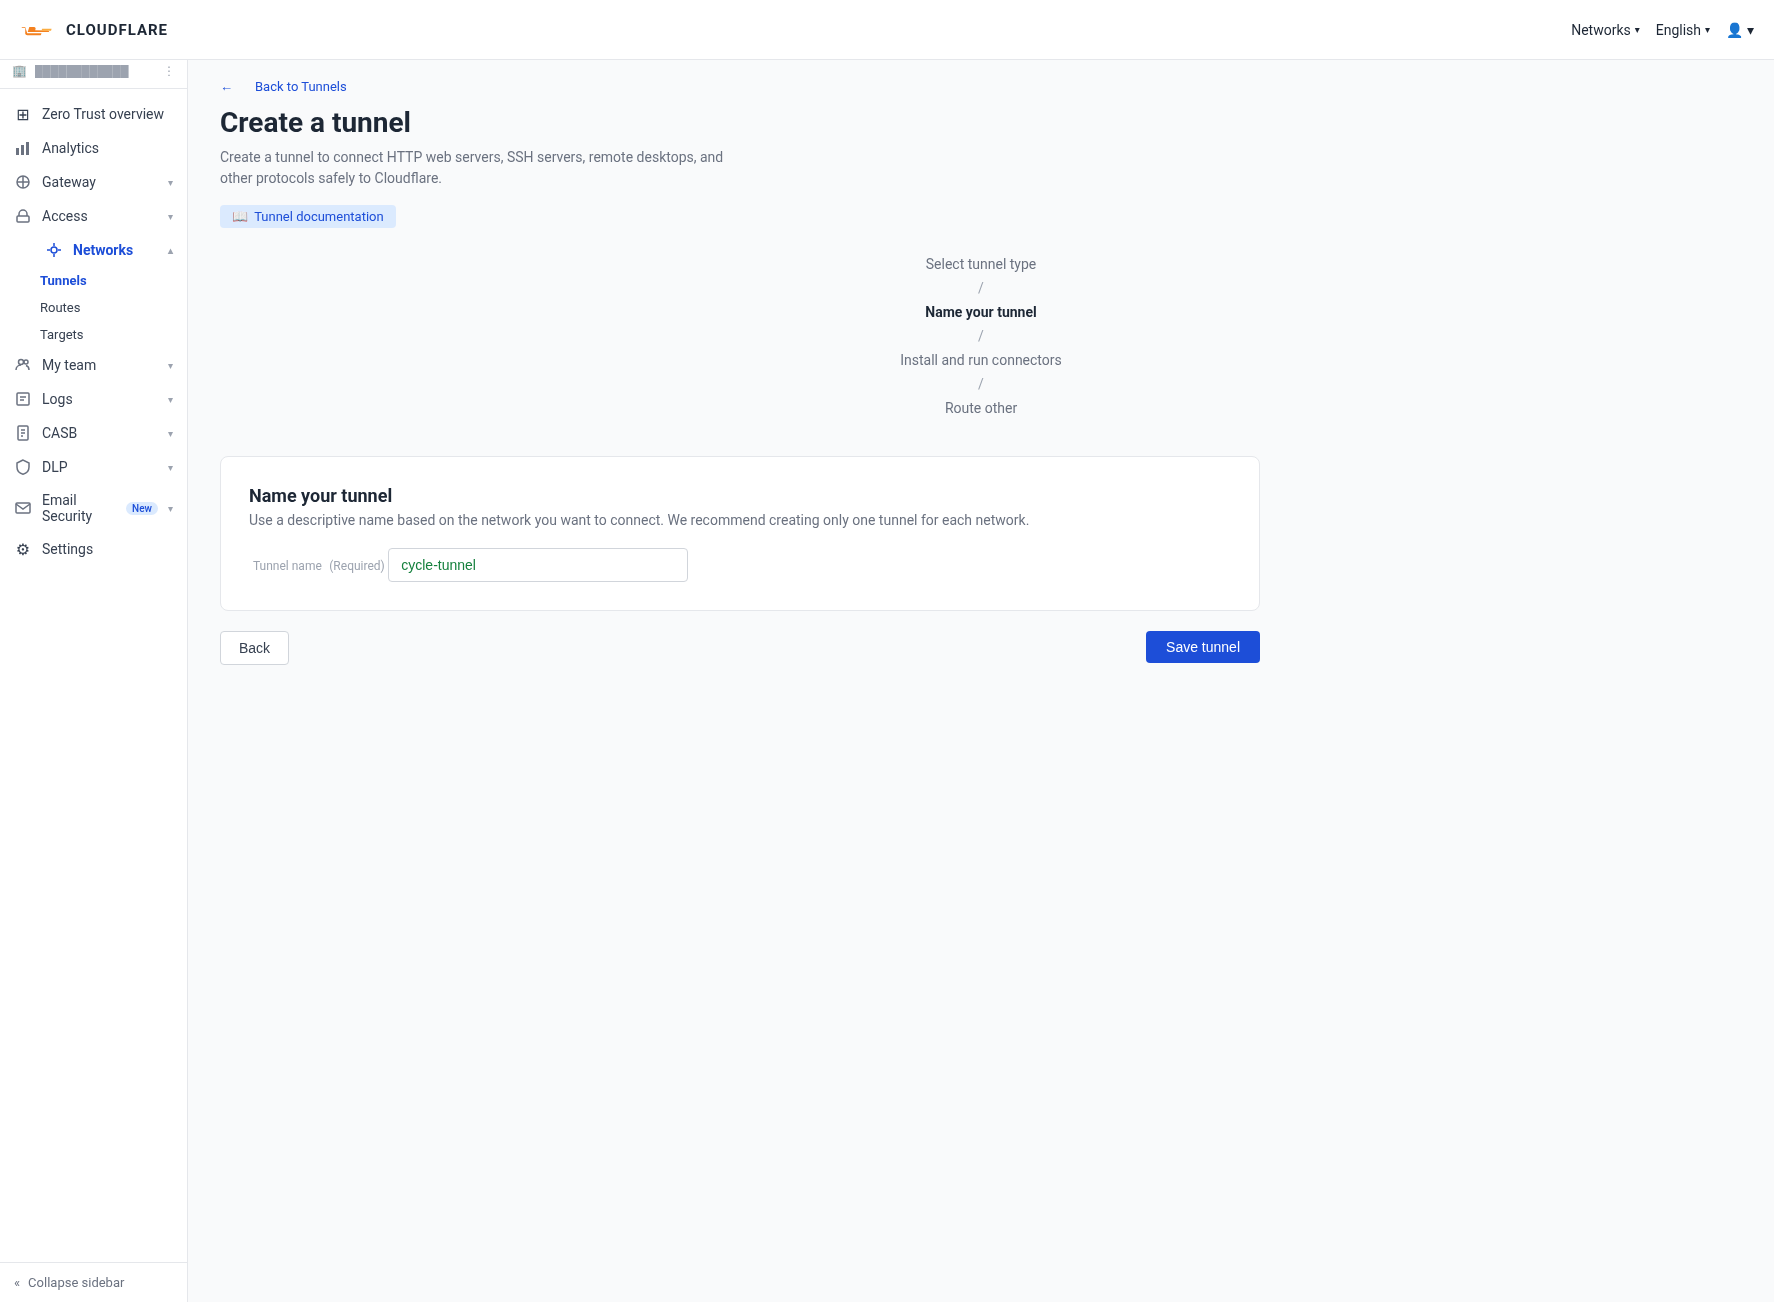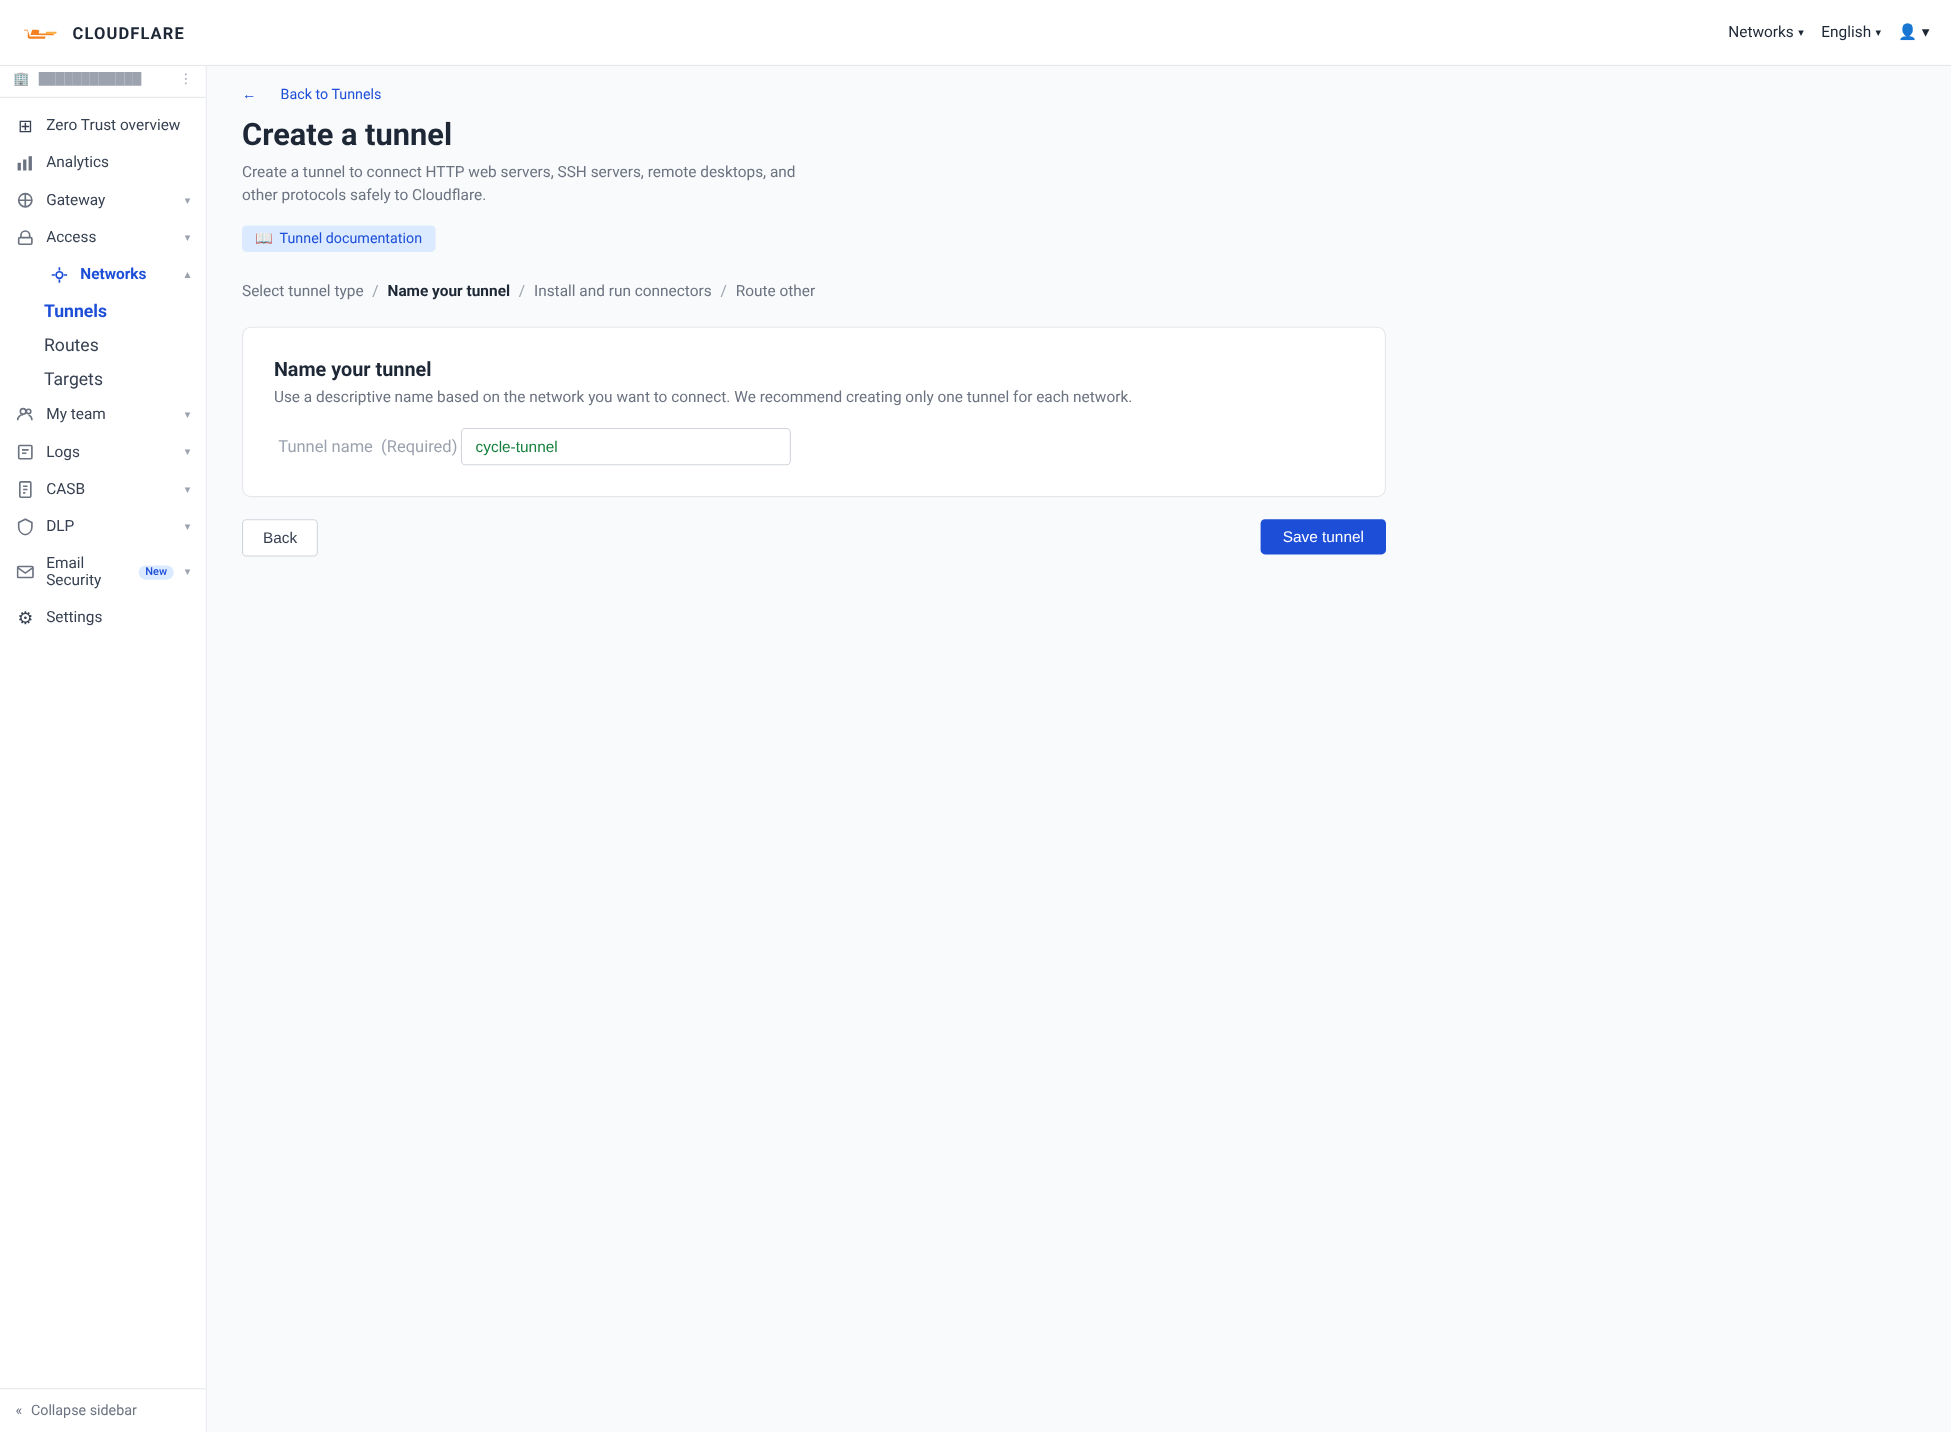--- a/index.html
+++ b/index.html
@@ -39,21 +39,21 @@
       font-size: 14px; position: relative;
     }
     .nav-item.active { color: #1d4ed8; font-weight: 700; padding-left: 45px; }
     .nav-item .nav-icon { width: 18px; height: 18px; display: flex; align-items: center; justify-content: center; font-size: 16px; color: inherit; flex-shrink: 0; }
     .nav-item .nav-label { flex: 1; }
     .nav-item .nav-arrow { font-size: 10px; color: #9ca3af; }
     .nav-badge { background: #dbeafe; color: #1d4ed8; font-size: 10px; padding: 1px 6px; border-radius: 10px; font-weight: 500; }
     .sub-items { padding-left: 40px; }
     .sub-item {
       display: flex; align-items: center; padding: 6px 14px 6px 0;
-      cursor: pointer; color: #374151; font-size: 16px;
+      cursor: pointer; color: #374151; font-size: 13px;
     }
     .sub-item.active { color: #1d4ed8; font-weight: 700; }
     .sidebar-footer {
       border-top: 1px solid #e5e7eb; padding: 12px 14px; cursor: pointer;
       display: flex; align-items: center; gap: 8px; color: #6b7280; font-size: 13px;
     }
 
     
     .main-content { flex: 1; overflow-y: auto; padding: 24px 32px; background: #f9fafb; }
 
@@ -63,35 +63,35 @@
     .page-desc { font-size: 14px; color: #6b7280; max-width: 520px; line-height: 1.5; margin-bottom: 16px; }
 
     .doc-link {
       display: inline-flex; align-items: center; gap: 6px;
       background: #dbeafe; color: #1d4ed8; font-size: 13px;
       padding: 4px 12px; border-radius: 4px; text-decoration: none;
       margin-bottom: 28px;
     }
 
     
-    .steps { display: flex; align-items: center; gap: 8px; margin-bottom: 24px; font-size: 14px; color: #6b7280; }
+    .steps { display: flex; align-items: center; gap: 8px; margin-bottom: 40px; font-size: 14px; color: #6b7280; flex-direction: column; }
     .steps .step { color: #6b7280; }
     .steps .step.active { color: #1d2735; font-weight: 700; }
     .steps .sep { color: #9ca3af; }
 
     
     .form-card {
       background: #fff; border: 1px solid #e5e7eb; border-radius: 8px;
       padding: 28px 28px; max-width: 1040px;
     }
     .form-card-title { font-size: 18px; font-weight: 700; color: #1d2735; margin-bottom: 6px; }
     .form-card-desc { font-size: 14px; color: #6b7280; margin-bottom: 20px; }
 
     .field-label { font-size: 14px; font-weight: 500; color: #374151; margin-bottom: 6px; }
-    .field-label span { font-size: 15px; font-weight: 400; color: #9ca3af; margin-left: 4px; }
+    .field-label span { font-size: 12px; font-weight: 400; color: #9ca3af; margin-left: 4px; }
     .tunnel-input {
       width: 300px; padding: 8px 12px; border: 1px solid #d1d5db;
       border-radius: 4px; font-size: 14px; color: #15803d;
       outline: none;
     }
 
     
     .action-bar {
       display: flex; align-items: flex-start; justify-content: space-between;
       max-width: 1040px; margin-top: 20px;

